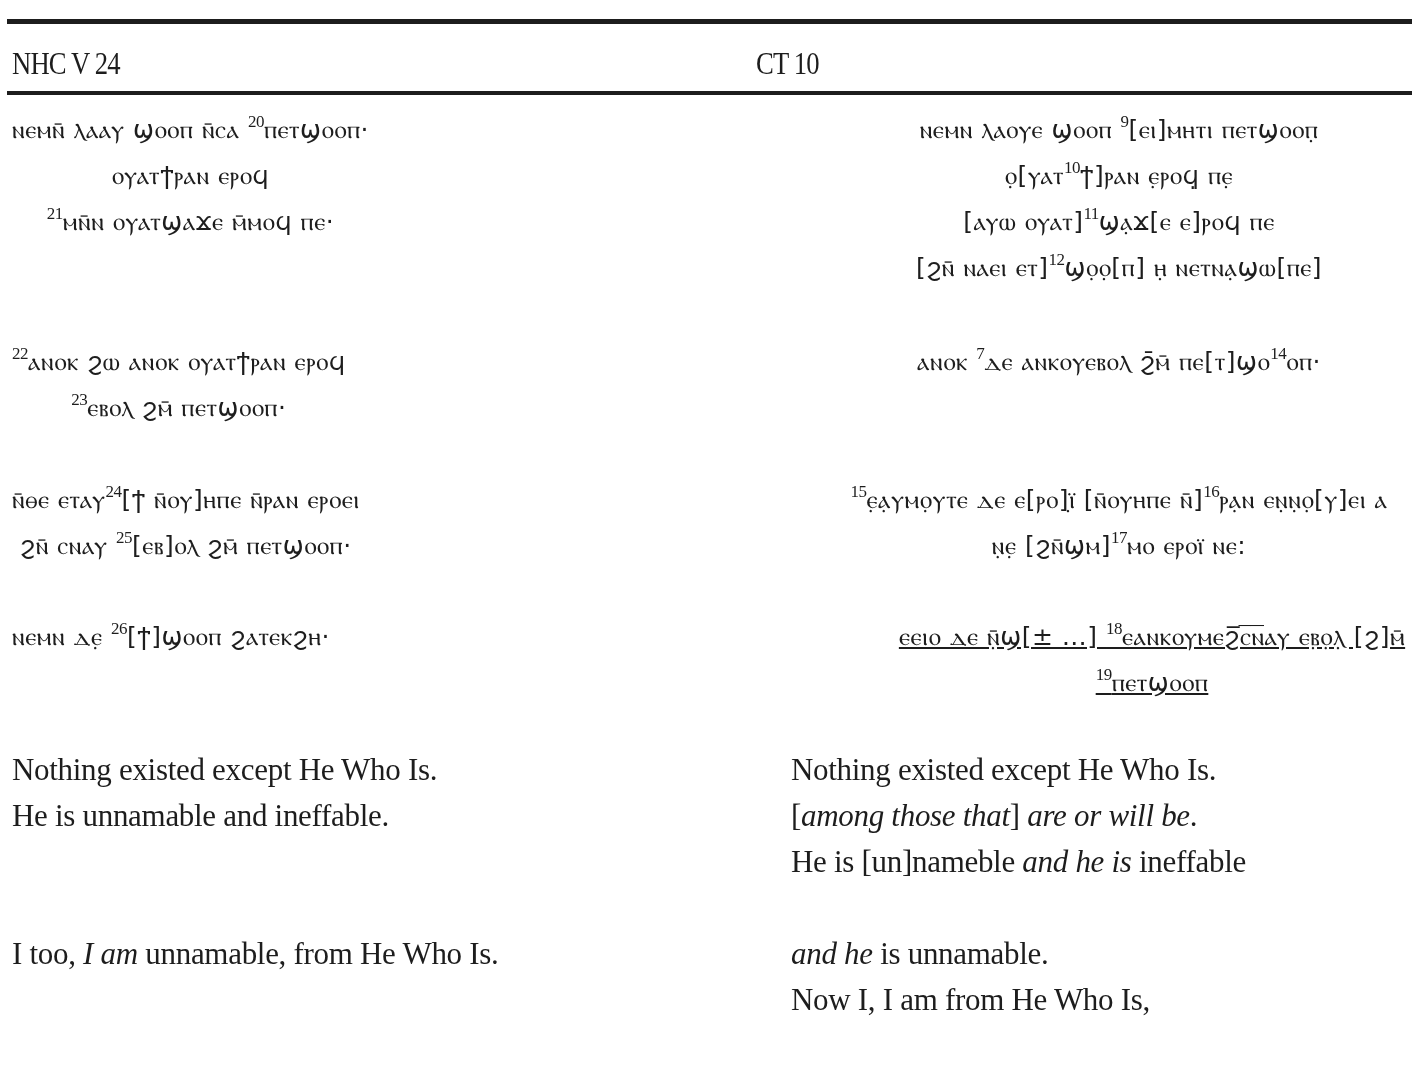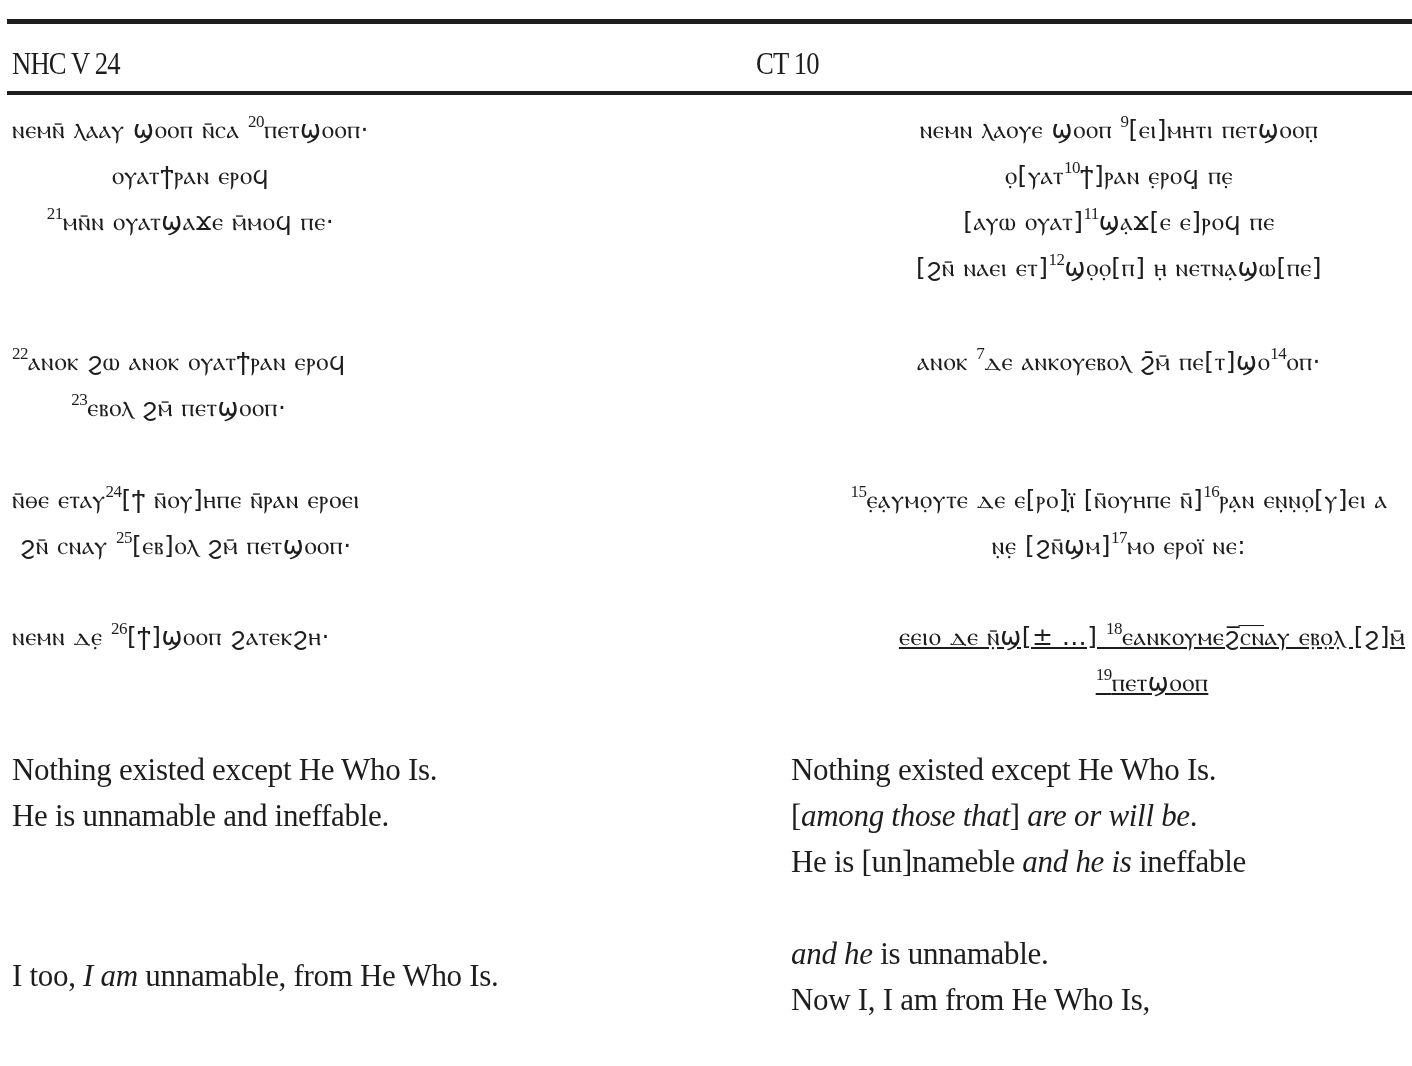--- a/index.html
+++ b/index.html
@@ -128,21 +128,21 @@
       </div>
       <div class="block trans" style="top: 652px; left: 5px;">
         <div class="line"><span>Nothing existed except He Who Is.</span></div>
         <div class="line"><span>He is unnamable and ineffable.</span></div>
       </div>
       <div class="block trans" style="top: 652px; left: 749px;">
         <div class="line clip-right"><span>Nothing existed except He Who Is.</span></div>
         <div class="line clip-right"><span>[</span><span class="it">among those that</span><span>] </span><span class="it">are or will be</span><span>.</span></div>
         <div class="line clip-right"><span>He is [un]nameble </span><span class="it">and he is</span><span> ineffable</span></div>
       </div>
-      <div class="block trans" style="top: 836px; left: 5px; margin-top: 22px;">
+      <div class="block trans" style="top: 836px; left: 5px;">
         <div class="line"><span>I too, </span><span class="it">I am</span><span> unnamable, from He Who Is.</span></div>
       </div>
       <div class="block trans" style="top: 836px; left: 749px;">
         <div class="line clip-right"><span class="it">and he</span><span> is unnamable.</span></div>
         <div class="line clip-right"><span>Now I, I am from He Who Is,</span></div>
       </div>
     </div>
 </div>
 
 </body></html>

